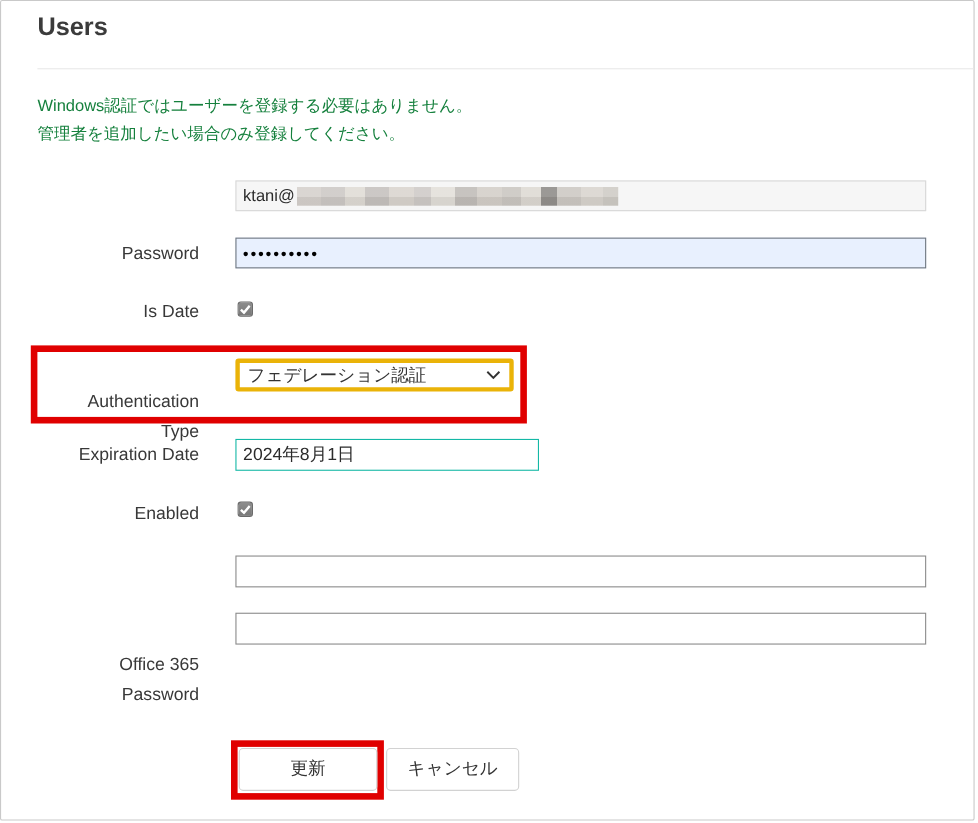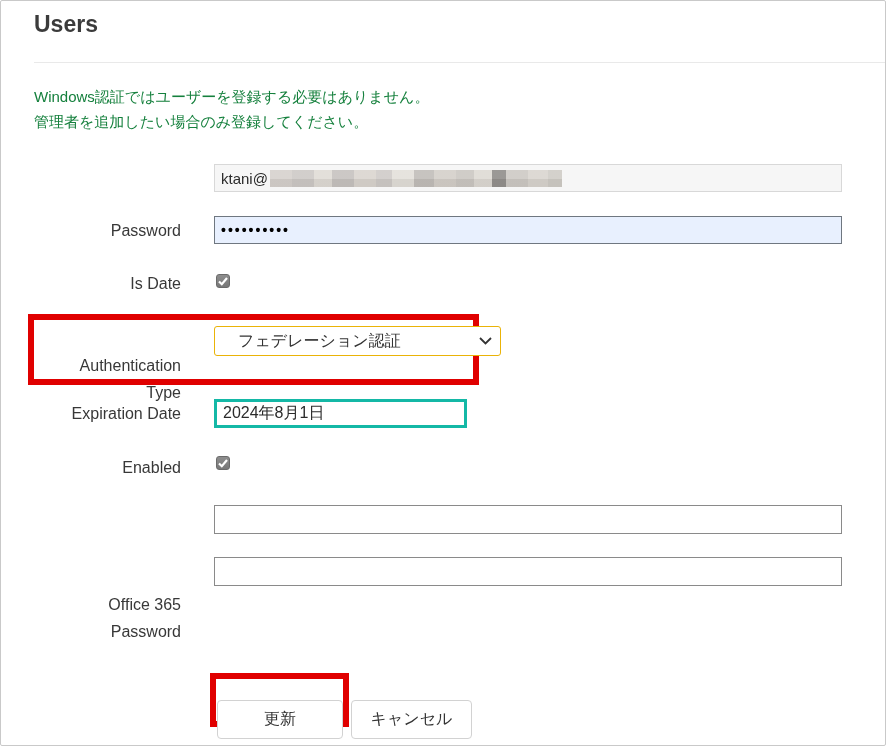--- a/index.html
+++ b/index.html
@@ -71,51 +71,50 @@
   .checkbox {
     position: absolute; width: 14px; height: 14px;
     background: linear-gradient(#8d8d8d, #787878);
     border: 1px solid #6b6b6b;
     border-radius: 3px;
     display: flex; align-items: center; justify-content: center;
     cursor: pointer;
   }
   .checkbox svg { display: block; }
   .select-box {
-    position: absolute; left: 213px; top: 325px; width: 287px; height: 30px;
-    border: 1px solid #eab308; border-radius: 3px;
+    position: absolute; left: 213px; top: 325px; width: 253px; height: 30px;
+    border: 4px solid #eab308; border-radius: 3px;
     background: #ffffff;
     font-size: 16px; color: #333;
     display: flex; align-items: center;
-    padding: 0 8px 0 23px;
+    padding: 0 8px 0 7px;
     cursor: default;
   }
   .select-box .chevron { margin-left: auto; }
   .date-field {
-    left: 213px; top: 398px; width: 253px; height: 29px;
-    border: 3px solid #14b8a6;
+    left: 213px; top: 398px; width: 276px; height: 29px;
+    border: 1px solid #14b8a6;
     font-size: 16px;
   }
   .o365-user-field  { left: 213px; top: 504px; width: 628px; height: 29px; }
   .o365-pass-field  { left: 213px; top: 556px; width: 628px; height: 29px; }
   .annotation-box {
     position: absolute;
     border: 6px solid #e00000;
     pointer-events: none;
   }
   .annotation-auth   { left: 27px;  top: 313px; width: 451px; height: 71px; }
   .annotation-update { left: 209px; top: 672px; width: 139px; height: 54px; }
   .btn {
     position: absolute; top: 679px; height: 39px;
     background: #ffffff;
     border: 1px solid #d2d2d2; border-radius: 4px;
     font-family: "Liberation Sans", "DejaVu Sans", sans-serif;
     font-size: 16px; color: #333;
     cursor: pointer;
-    margin-top: 20px;
   }
   .btn-update { left: 216px; width: 126px; }
   .btn-cancel { left: 350px; width: 121px; }
 
   .lbl-userid     { top: 167px; }
   .lbl-password   { top: 219px; }
   .lbl-isadmin    { top: 272px; }
   .lbl-authtype   { top: 323px; }
   .lbl-expiration { top: 402px; }
   .lbl-enabled    { top: 456px; }

